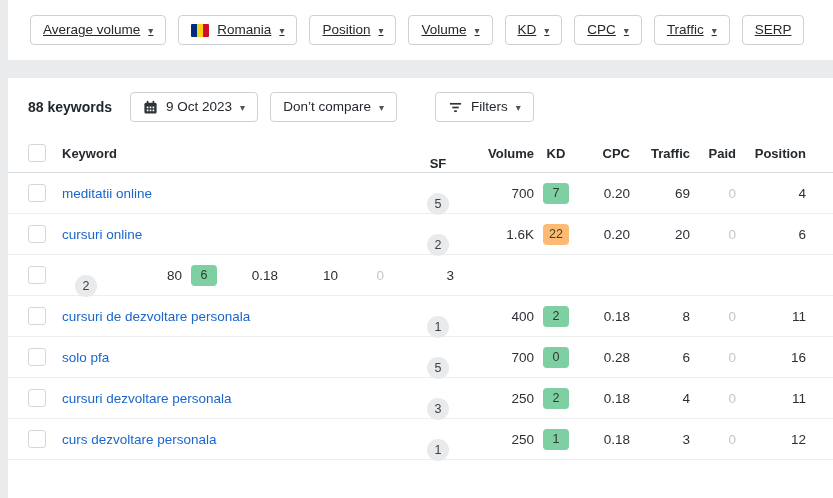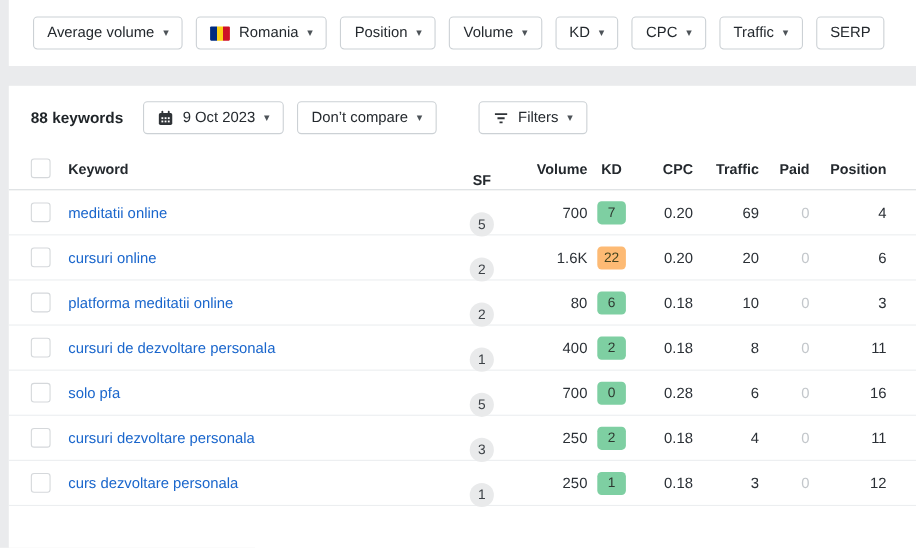--- a/index.html
+++ b/index.html
@@ -24,21 +24,21 @@
 
   
   .filter-card{margin-left:8px;background:#fff;height:60px;display:flex;align-items:center;
                padding-left:22px;overflow:hidden;white-space:nowrap;}
   .content-card{margin-left:8px;margin-top:18px;background:#fff;height:433px;overflow:hidden;}
 
   
   .btn{display:inline-flex;align-items:center;gap:8px;background:#fff;border:1px solid #ccd1d5;
        border-radius:4px;height:30px;padding:0 12px;font-size:13.5px;color:#24292e;
        font-family:inherit;cursor:pointer;line-height:1;}
-  .filter-buttons{display:flex;gap:12px;}
+  .filter-buttons{display:flex;gap:12px;text-decoration:underline;}
   .caret{font-size:10px;color:#4d5358;margin-top:1px;}
   .flag-ro{width:18px;height:13px;border-radius:1px;flex:none;
            background:linear-gradient(to right,#002b7f 0 33.4%,#fcd116 33.4% 66.7%,#ce1126 66.7% 100%);}
 
   
   .toolbar{display:flex;align-items:center;padding:14px 0 12px 20px;gap:12px;}
   .kw-count{font-size:14px;font-weight:700;color:#1f2428;margin-right:6px;}
   .filters-btn{margin-left:26px;}
   .icn{flex:none;display:block;}
 
@@ -184,21 +184,20 @@
         <span class="col-sf"><span class="sf-badge">2</span></span>
         <span class="col-volume num">1.6K</span>
         <span class="col-kd"><span class="kd-badge kd-lime">22</span></span>
         <span class="col-cpc num">0.20</span>
         <span class="col-traffic num">20</span>
         <span class="col-paid paid">0</span>
         <span class="col-position num">6</span>
       </div>
         <div class="trow">
         <span class="checkbox"></span>
-        <a class="col-keyword link">platforma meditatii online</a>
         <span class="col-sf"><span class="sf-badge">2</span></span>
         <span class="col-volume num">80</span>
         <span class="col-kd"><span class="kd-badge kd-green">6</span></span>
         <span class="col-cpc num">0.18</span>
         <span class="col-traffic num">10</span>
         <span class="col-paid paid">0</span>
         <span class="col-position num">3</span>
       </div>
         <div class="trow">
         <span class="checkbox"></span>

